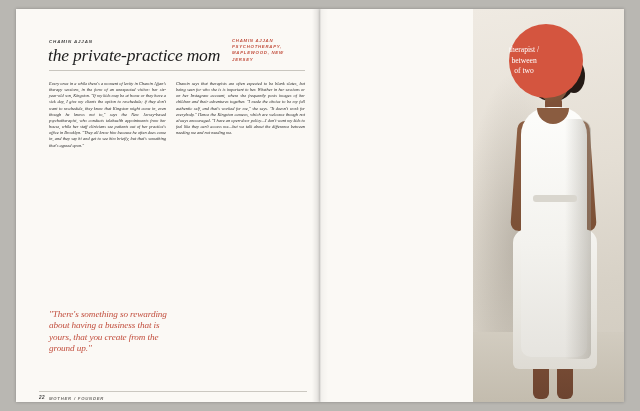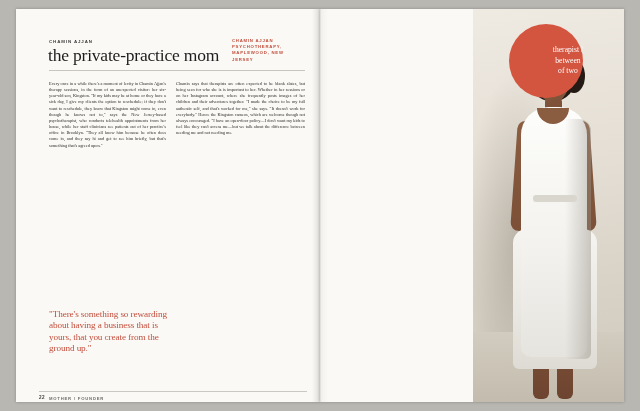--- a/index.html
+++ b/index.html
@@ -18,20 +18,21 @@
     width: 640px;
     height: 411px;
     background: #b9b7b2;
   }
   .page {
     position: absolute;
     top: 9px;
     height: 393px;
     background: #fbf9f5;
     box-shadow: 0 0 3px rgba(0,0,0,0.25);
+    font-style: italic;
   }
   .page-left {
     left: 16px;
     width: 304px;
   }
   .page-right {
     left: 320px;
     width: 304px;
   }
   .gutter-shadow {
@@ -248,21 +249,21 @@
     position: absolute;
     left: 509px;
     top: 24px;
     width: 74px;
     height: 74px;
     border-radius: 50%;
     background: #d4553f;
     color: #fff;
     display: flex;
     align-items: center;
-    justify-content: flex-end;
+    justify-content: flex-start;
     text-align: center;
     font-family: "Liberation Serif", serif;
     font-size: 7.6px;
     line-height: 10.5px;
     z-index: 5;
   }
 </style>
 </head>
 <body>
 

